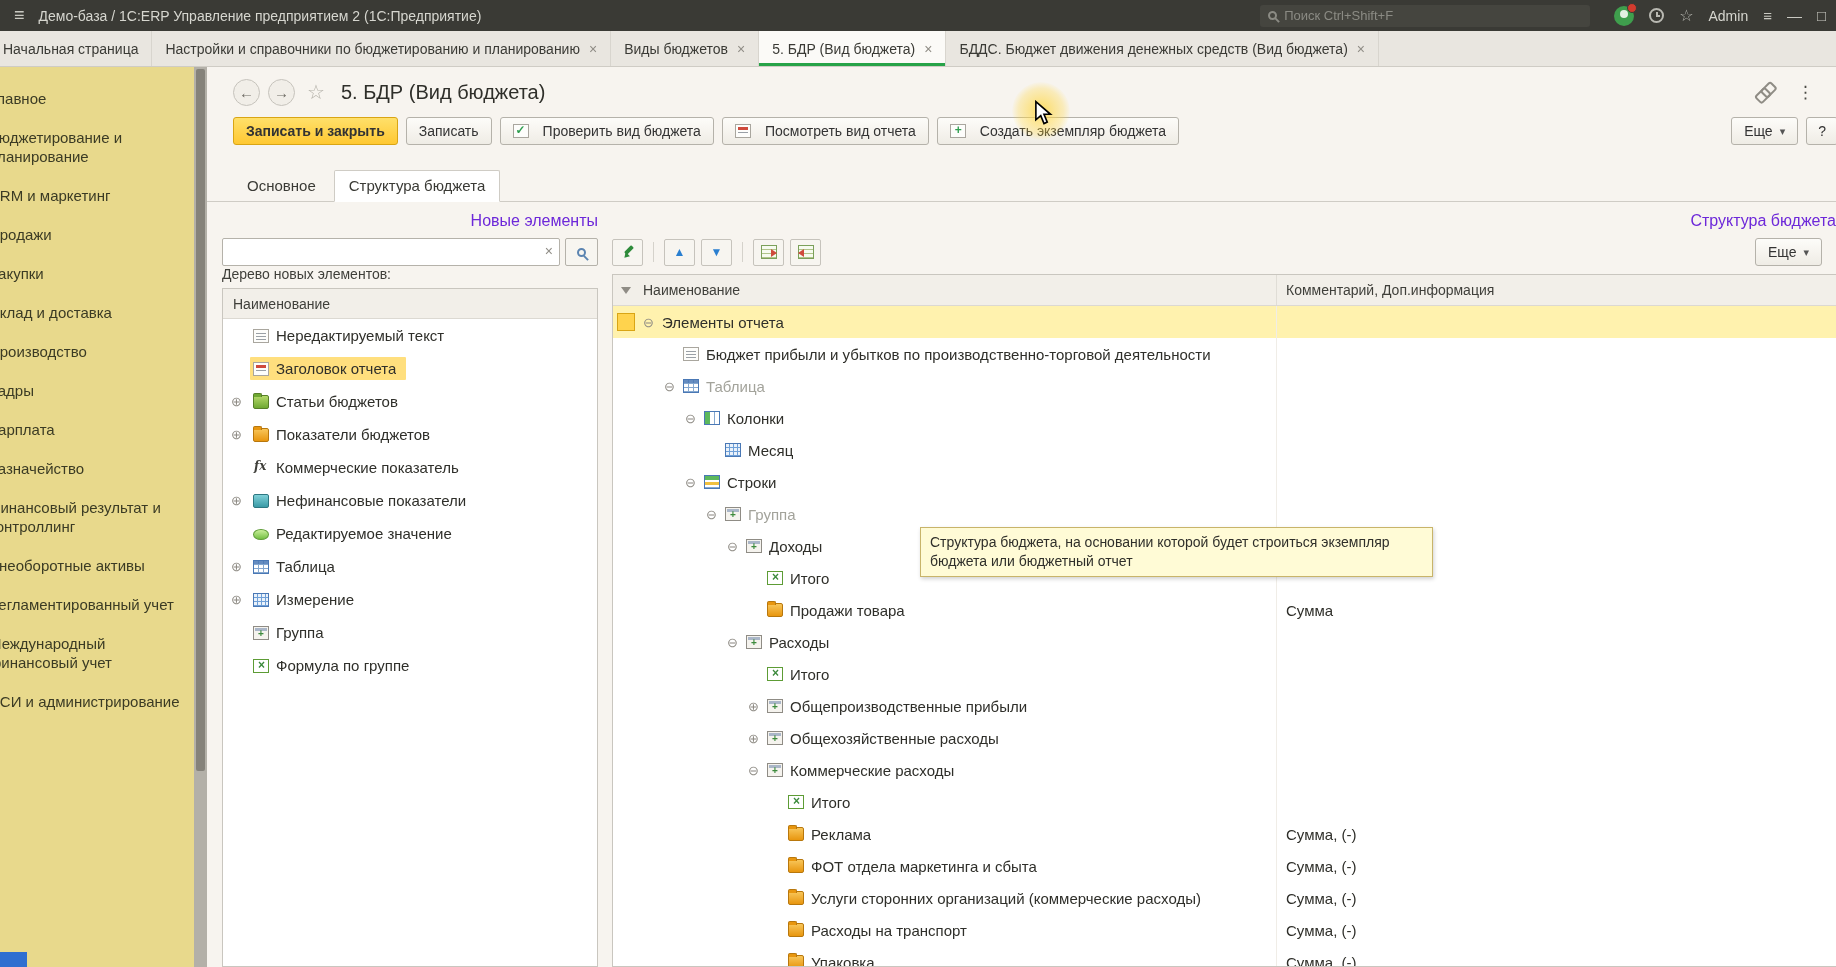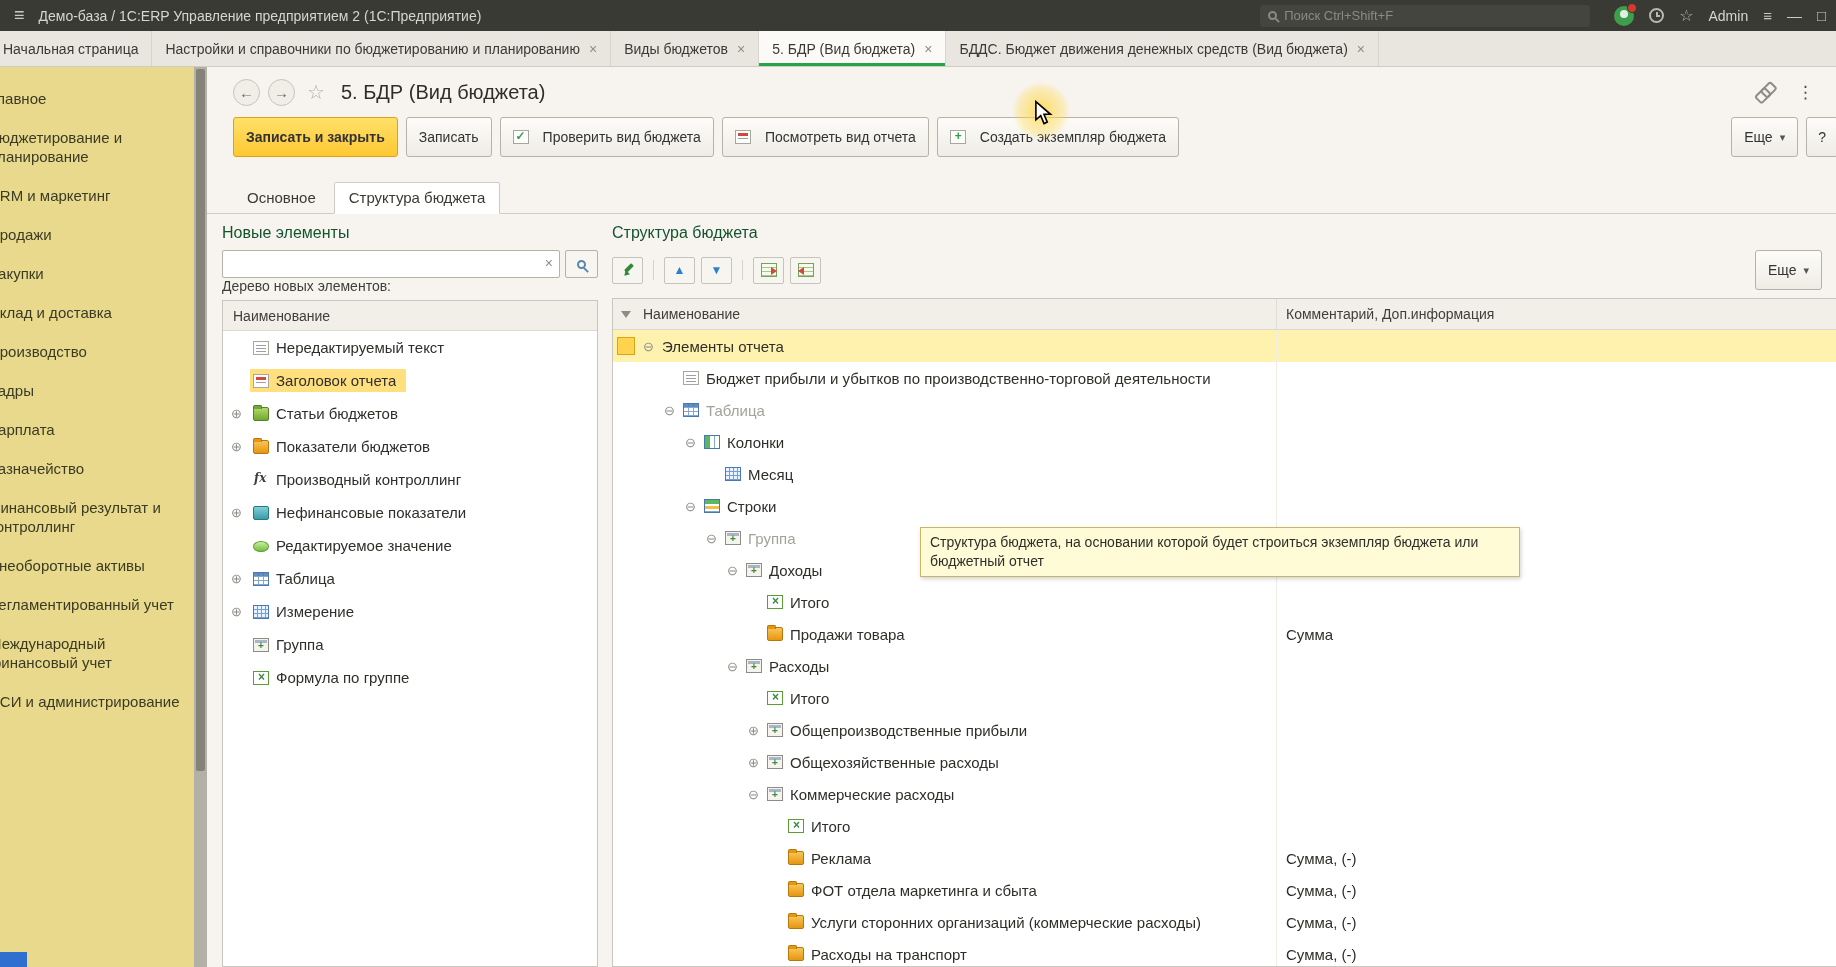--- a/index.html
+++ b/index.html
@@ -51,34 +51,34 @@
   .hd-star { color:#b5b2aa; font-size:20px; margin:0 8px 0 4px; }
   .page-title { font-size:20px; color:#2f2f2a; white-space:nowrap; }
   .hd-spacer { flex:1; }
   .link-icon { width:20px; height:18px; position:relative; transform:rotate(-45deg); margin-right:10px; }
   .link-icon::before, .link-icon::after { content:""; position:absolute; width:11px; height:7px; border:2px solid #8f8c85; border-radius:3px; top:6px; }
   .link-icon::before { left:0; } .link-icon::after { left:8px; }
   .hd-dots { font-size:17px; color:#4a4a44; padding:0 6px; }
 
   
   .cmdbar { display:flex; align-items:center; gap:8px; padding:4px 16px 10px 26px; }
-  .btn { height:40px; border:1px solid #b5b2aa; border-radius:3px; background:linear-gradient(#fdfcf9,#efece5); font-size:14px; color:#333; display:flex; align-items:center; gap:7px; padding:0 12px; white-space:nowrap; }
+  .btn { height:28px; border:1px solid #b5b2aa; border-radius:3px; background:linear-gradient(#fdfcf9,#efece5); font-size:14px; color:#333; display:flex; align-items:center; gap:7px; padding:0 12px; white-space:nowrap; }
   .btn.primary { background:linear-gradient(#ffe06a,#ffc832); border-color:#d9a514; font-weight:bold; }
   .caret { font-size:11px; color:#555; }
   .cmd-right { margin-left:auto; display:flex; gap:8px; }
   .btn.help { padding:0 11px; margin-right:-18px; }
 
   
   .page-tabs { display:flex; align-items:flex-end; gap:4px; padding-left:26px; border-bottom:1px solid #cfccc5; height:33px;margin-top:14px; }
   .ptab { padding:6px 14px 7px; font-size:15px; color:#3a3a35; }
   .ptab.active { background:#fff; border:1px solid #cfccc5; border-bottom:1px solid #fff; margin-bottom:-1px; border-radius:2px 2px 0 0; }
 
   
   .panels { flex:1; min-height:0; display:flex; padding:8px 0 0 15px; }
-  .panel-title { color:#14532d; font-size:16px; padding:2px 0 8px; }
+  .panel-title { color:#6d28d9; font-size:16px; padding:2px 0 8px;text-align:right; }
 
   .left-panel { width:376px; flex:none; display:flex; flex-direction:column; margin-right:14px; }
   .search-row { display:flex; gap:5px; }
   .search-wrap { flex:1; position:relative; }
   .search-wrap input { width:100%; height:28px; border:1px solid #b5b2aa; border-radius:2px; padding:0 24px 0 8px; font-size:14px; background:#fff; font-family:"Liberation Sans", sans-serif; }
   .clear-x { position:absolute; right:7px; top:5px; color:#8f8c85; font-size:14px; }
   .mag-btn { width:33px; height:28px; border:1px solid #b5b2aa; border-radius:2px; background:#f7f5f0; display:flex; align-items:center; justify-content:center; }
   .mag-dark { width:9px; height:9px; border:2px solid #5b84b1; border-radius:50%; position:relative; }
   .mag-dark::after { content:""; position:absolute; width:6px; height:2px; background:#5b84b1; right:-5px; bottom:-4px; transform:rotate(45deg); }
   .tree-caption { margin:0 0 6px; font-size:14px; color:#3f3f3a; }
@@ -147,21 +147,21 @@
   .ic-newdoc { background:#fdfdfb; border:1px solid #a9a69e; }
   .ic-newdoc::after { content:"+"; color:#2e9e4f; font-weight:bold; font-size:12px; position:absolute; left:4px; top:-2px; }
   .pencil-icon { width:14px; height:14px; position:relative; }
   .pencil-icon::before { content:""; position:absolute; left:6px; top:0; width:4px; height:10px; background:#2e8b3a; transform:rotate(45deg); border-radius:1px; }
   .pencil-icon::after { content:""; position:absolute; left:1px; top:8px; border:3px solid transparent; border-top:5px solid #2e8b3a; transform:rotate(45deg); }
   .ic-move { width:16px; height:14px; position:relative; background:repeating-linear-gradient(to bottom,transparent 0 3px,#b0c489 3px 4px),#f6fbef; border:1px solid #7ba05a; }
   .ic-move.m1::after { content:""; position:absolute; right:-5px; top:3px; border:4px solid transparent; border-left:6px solid #cf4a3c; }
   .ic-move.m2::after { content:""; position:absolute; left:-5px; top:3px; border:4px solid transparent; border-right:6px solid #cf4a3c; }
 
   
-  .tooltip { position:absolute; left:920px; top:527px; width:600px; background:#fffbd6; border:1px solid #c8b46a; padding:5px 9px; font-size:14px; line-height:1.35; color:#2f2f2a; box-shadow:1px 2px 4px rgba(0,0,0,.18); z-index:40; }
+  .tooltip { position:absolute; left:920px; top:527px; width:513px; background:#fffbd6; border:1px solid #c8b46a; padding:5px 9px; font-size:14px; line-height:1.35; color:#2f2f2a; box-shadow:1px 2px 4px rgba(0,0,0,.18); z-index:40; }
   .halo { position:absolute; left:1012px; top:82px; width:58px; height:58px; border-radius:50%; background:radial-gradient(circle, rgba(255,214,64,.8) 0%, rgba(255,214,64,.3) 55%, rgba(255,214,64,0) 72%); z-index:50; }
   .cursor { position:absolute; left:1033px; top:100px; z-index:51; }
   .corner-chip { position:absolute; left:0; bottom:0; width:27px; height:15px; background:#2f6fd0; z-index:30; }
 </style>
 </head>
 <body>
 
 <div class="root">
 
   <div class="titlebar">
@@ -346,21 +346,21 @@
                 <span class="exp">⊕</span>
                 <span class="lbl-wrap">
                   <span class="ic ic-folder-orange"></span>
                   <span class="lbl">Показатели бюджетов</span>
                 </span>
               </div>
             <div class="lrow">
                 <span class="exp"></span>
                 <span class="lbl-wrap">
                   <span class="ic ic-fx"></span>
-                  <span class="lbl">Производный контроллинг</span>
+                  <span class="lbl">Коммерческие показатель</span>
                 </span>
               </div>
             <div class="lrow">
                 <span class="exp">⊕</span>
                 <span class="lbl-wrap">
                   <span class="ic ic-teal"></span>
                   <span class="lbl">Нефинансовые показатели</span>
                 </span>
               </div>
             <div class="lrow">

